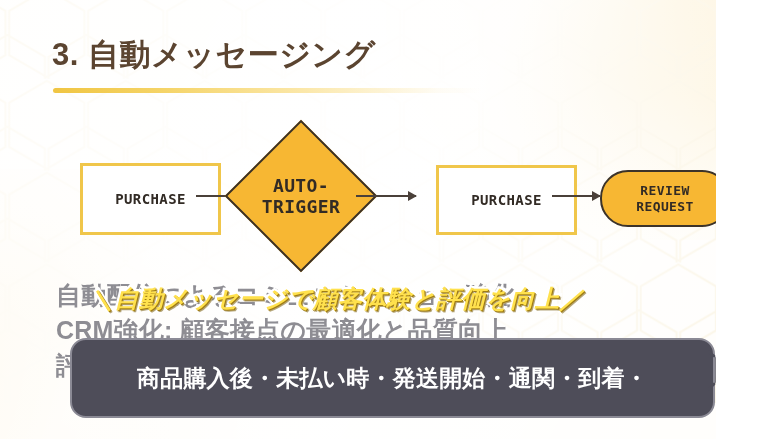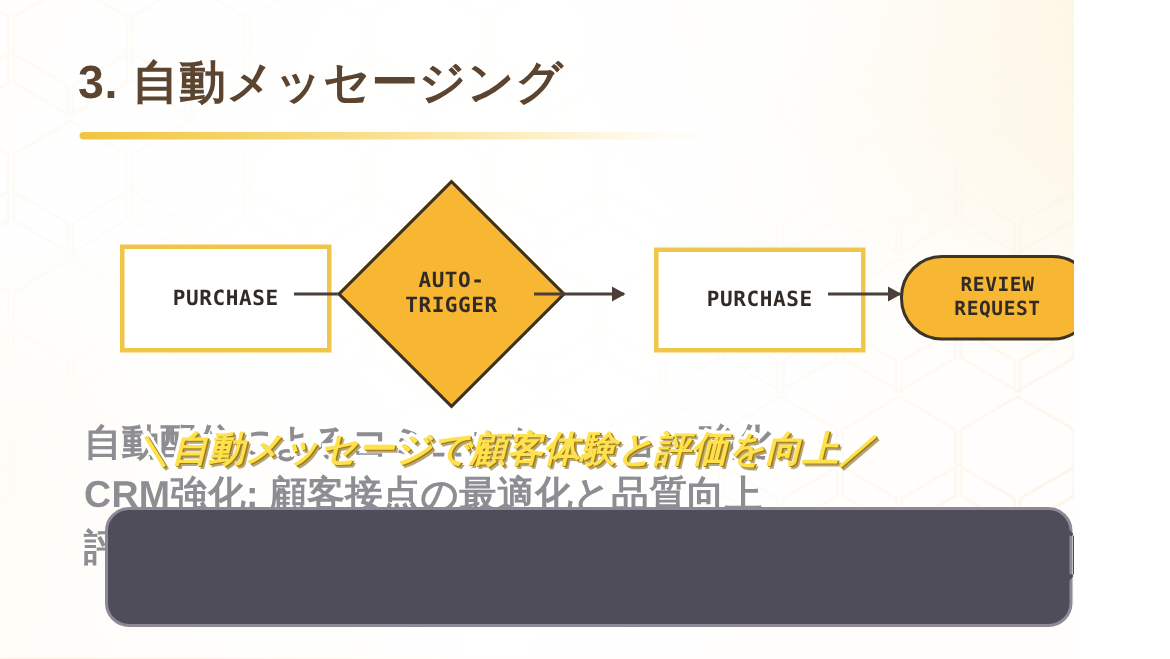--- a/index.html
+++ b/index.html
@@ -103,21 +103,21 @@
     position: absolute;
     inset: 0;
     background: #f7b733;
     border: 2px solid #3a3026;
     transform: rotate(45deg);
     box-sizing: border-box;
   }
   #node-trigger .node-label {
     position: relative;
     z-index: 2;
-    font-size: 14px;
+    font-size: 18px;
   }
 
   #node-review {
     left: 600px; top: 170px; width: 126px; height: 53px;
     background: #f7b733;
     border: 2.5px solid #3c3329;
     border-radius: 28px;
     font-size: 13px;
   }
 
@@ -265,20 +265,21 @@
 
   <div class="body-text">
     <div>自動配信によるコミュニケーション強化</div>
     <div>CRM強化: 顧客接点の最適化と品質向上</div>
     <div>評価向上: ポジティブフィードバックの最大化</div>
   </div>
 
   <div class="headline">＼自動メッセージで顧客体験と評価を向上／</div>
 
   <div class="caption">
+    <div class="caption-line">商品購入後・未払い時・発送開始・通関・到着・</div>
   </div>
 
   <svg class="bee" viewBox="0 0 62 72">
     <g fill="none" stroke="#4e4d59" stroke-width="3.2" stroke-linecap="round">
       <path d="M16 16 C14 8, 18 4, 22 4"></path>
       <path d="M40 14 C44 7, 40 3, 36 3"></path>
     </g>
     <circle cx="22.5" cy="3.5" r="3.2" fill="#4e4d59"></circle>
     <circle cx="36" cy="2.8" r="3.2" fill="#4e4d59"></circle>
     <path d="M31 14 L53 26 L53 50 L31 62 L9 50 L9 26 Z" fill="#fdf1cf" stroke="#4e4d59" stroke-width="3.4" stroke-linejoin="round"></path>

